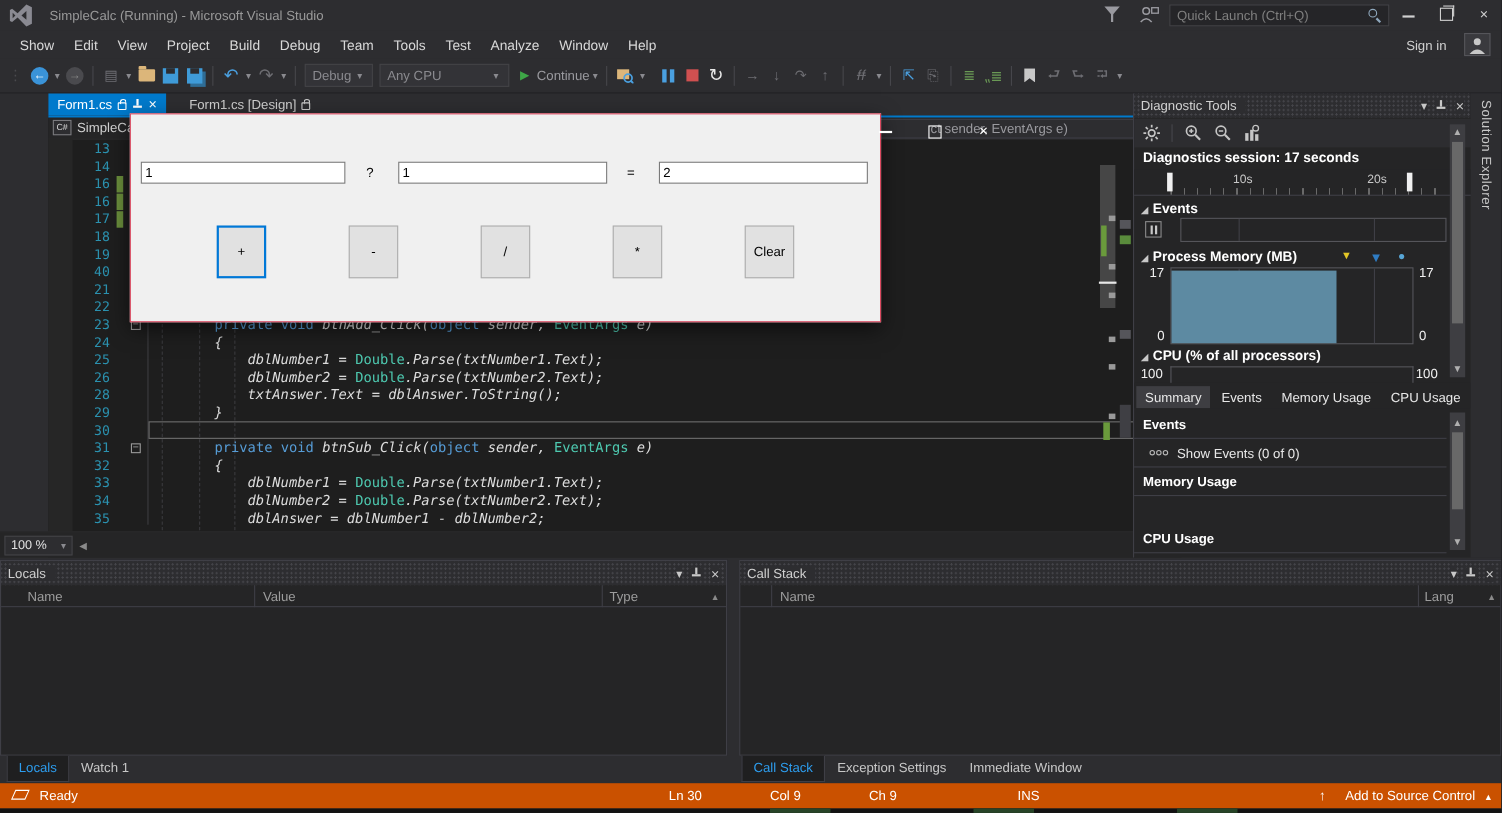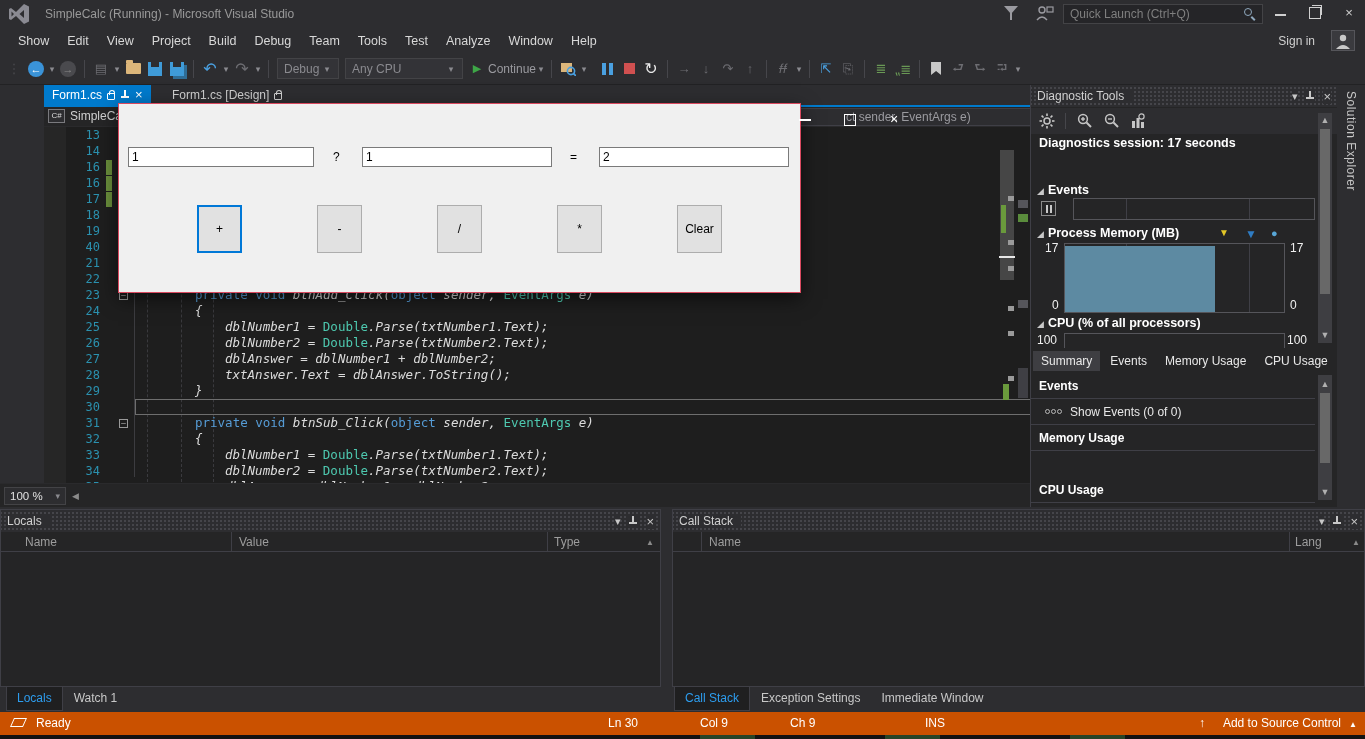--- a/index.html
+++ b/index.html
@@ -345,21 +345,20 @@
         <div class="crow"><span class="ln">17</span><span class="chg on"></span><span class="fold"></span><span class="cline" style="padding-left: 0px;"></span></div>
         <div class="crow"><span class="ln">18</span><span class="chg"></span><span class="fold"><span class="fbox">−</span></span><span class="cline" style="padding-left: 0px;"></span></div>
         <div class="crow"><span class="ln">19</span><span class="chg"></span><span class="fold"></span><span class="cline" style="padding-left: 0px;"></span></div>
         <div class="crow"><span class="ln">40</span><span class="chg"></span><span class="fold"></span><span class="cline" style="padding-left: 0px;"></span></div>
         <div class="crow"><span class="ln">21</span><span class="chg"></span><span class="fold"></span><span class="cline" style="padding-left: 0px;"></span></div>
         <div class="crow"><span class="ln">22</span><span class="chg"></span><span class="fold"></span><span class="cline" style="padding-left: 0px;"></span></div>
         <div class="crow"><span class="ln">23</span><span class="chg"></span><span class="fold"><span class="fbox">−</span></span><span class="cline" style="padding-left: 60px;"><span class="seg-kw">private</span><span class="seg-pl"> </span><span class="seg-kw">void</span><span class="seg-pl"> btnAdd_Click(</span><span class="seg-kw">object</span><span class="seg-pl"> sender, </span><span class="seg-ty">EventArgs</span><span class="seg-pl"> e)</span></span></div>
         <div class="crow"><span class="ln">24</span><span class="chg"></span><span class="fold"></span><span class="cline" style="padding-left: 60px;"><span class="seg-pl">{</span></span></div>
         <div class="crow"><span class="ln">25</span><span class="chg"></span><span class="fold"></span><span class="cline" style="padding-left: 90px;"><span class="seg-pl">dblNumber1 = </span><span class="seg-ty">Double</span><span class="seg-pl">.Parse(txtNumber1.Text);</span></span></div>
         <div class="crow"><span class="ln">26</span><span class="chg"></span><span class="fold"></span><span class="cline" style="padding-left: 90px;"><span class="seg-pl">dblNumber2 = </span><span class="seg-ty">Double</span><span class="seg-pl">.Parse(txtNumber2.Text);</span></span></div>
-        <div class="crow"><span class="ln">27</span><span class="chg"></span><span class="fold"></span><span class="cline" style="padding-left: 90px;"><span class="seg-pl">dblAnswer = dblNumber1 + dblNumber2;</span></span></div>
         <div class="crow"><span class="ln">28</span><span class="chg"></span><span class="fold"></span><span class="cline" style="padding-left: 90px;"><span class="seg-pl">txtAnswer.Text = dblAnswer.ToString();</span></span></div>
         <div class="crow"><span class="ln">29</span><span class="chg"></span><span class="fold"></span><span class="cline" style="padding-left: 60px;"><span class="seg-pl">}</span></span></div>
         <div class="crow cur"><span class="ln">30</span><span class="chg"></span><span class="fold"></span><span class="cline" style="padding-left: 60px;"></span></div>
         <div class="crow"><span class="ln">31</span><span class="chg"></span><span class="fold"><span class="fbox">−</span></span><span class="cline" style="padding-left: 60px;"><span class="seg-kw">private</span><span class="seg-pl"> </span><span class="seg-kw">void</span><span class="seg-pl"> btnSub_Click(</span><span class="seg-kw">object</span><span class="seg-pl"> sender, </span><span class="seg-ty">EventArgs</span><span class="seg-pl"> e)</span></span></div>
         <div class="crow"><span class="ln">32</span><span class="chg"></span><span class="fold"></span><span class="cline" style="padding-left: 60px;"><span class="seg-pl">{</span></span></div>
         <div class="crow"><span class="ln">33</span><span class="chg"></span><span class="fold"></span><span class="cline" style="padding-left: 90px;"><span class="seg-pl">dblNumber1 = </span><span class="seg-ty">Double</span><span class="seg-pl">.Parse(txtNumber1.Text);</span></span></div>
         <div class="crow"><span class="ln">34</span><span class="chg"></span><span class="fold"></span><span class="cline" style="padding-left: 90px;"><span class="seg-pl">dblNumber2 = </span><span class="seg-ty">Double</span><span class="seg-pl">.Parse(txtNumber2.Text);</span></span></div>
         <div class="crow"><span class="ln">35</span><span class="chg"></span><span class="fold"></span><span class="cline" style="padding-left: 90px;"><span class="seg-pl">dblAnswer = dblNumber1 - dblNumber2;</span></span></div>
       </div>
 
@@ -428,20 +427,27 @@
       </svg>
       <svg width="16" height="16" viewBox="0 0 16 16">
         <rect x="2" y="8" width="3" height="7" fill="#c5c5c5"></rect>
         <rect x="6.5" y="5" width="3" height="10" fill="#c5c5c5"></rect>
         <rect x="11" y="9" width="3" height="6" fill="#c5c5c5"></rect>
         <circle cx="11.5" cy="3.5" r="2.6" fill="none" stroke="#c5c5c5" stroke-width="1.2"></circle>
       </svg>
     </div>
     <div class="session">Diagnostics session: 17 seconds</div>
 
+    <div class="ruler">
+      <span class="tick-lbl" style="left:90px;">10s</span>
+      <span class="tick-lbl" style="left:212px;">20s</span>
+      <span class="ticks"></span>
+      <span class="handle" style="left:30px;"></span>
+      <span class="handle" style="left:248px;"></span>
+    </div>
 
     <div class="sec-head" style="left:6px; top:98px;"><span class="tri">◢</span><span>Events</span></div>
     <div class="ev-ico">
         <i></i>
         <i></i>
       </div>
     <div class="ev-track">
       <span class="gridv" style="left:52px;"></span>
         <span class="gridv" style="left:175px;"></span>
     </div>

